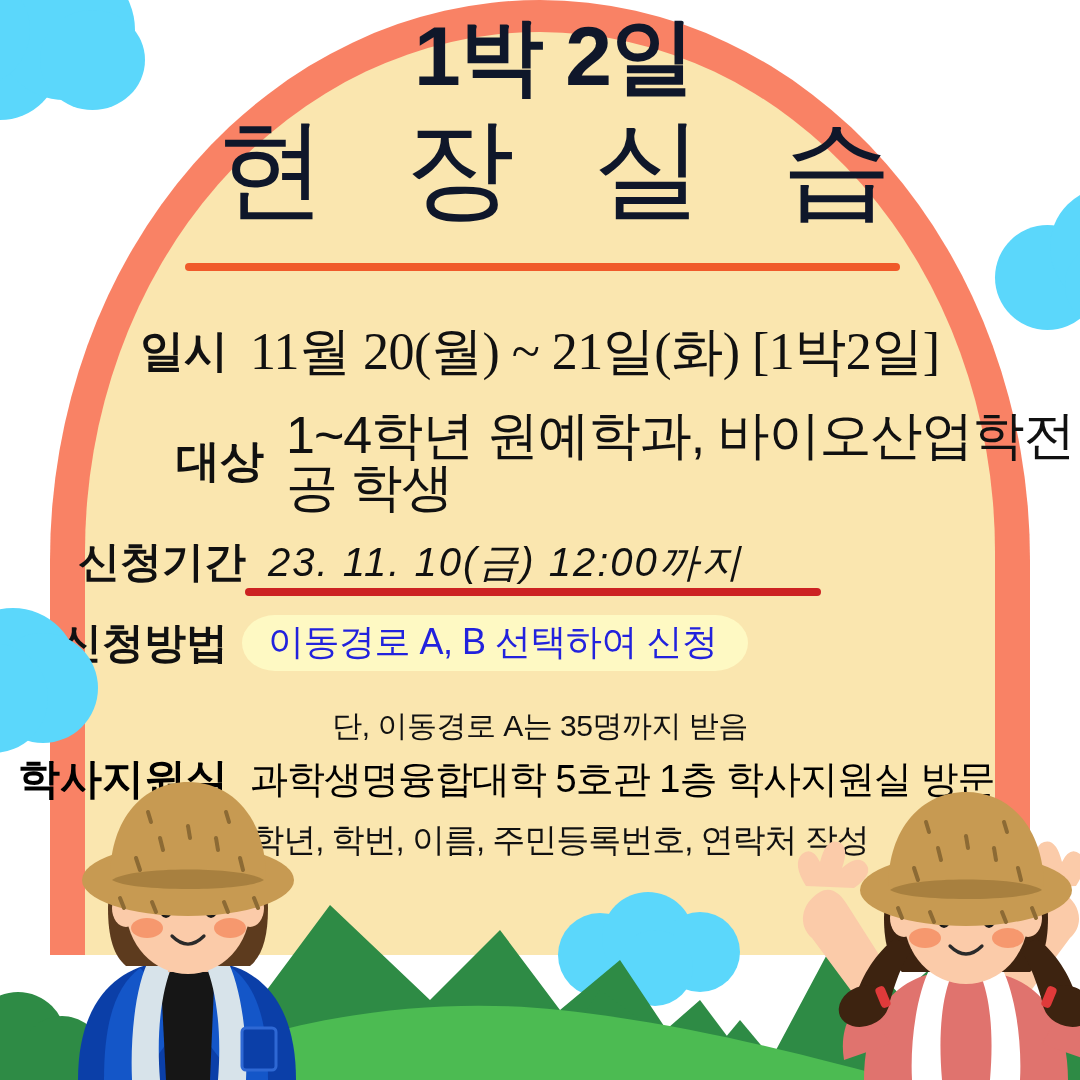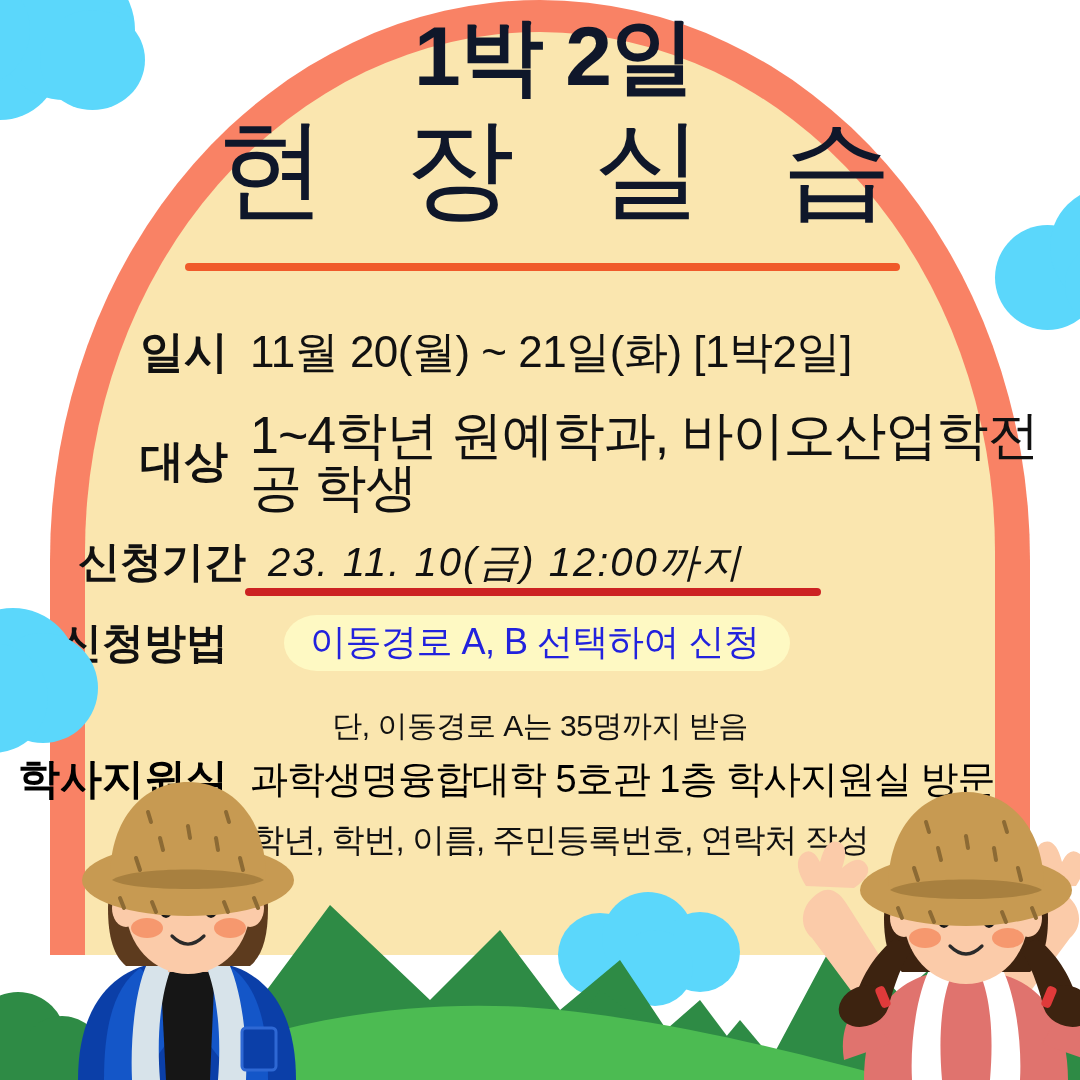--- a/index.html
+++ b/index.html
@@ -79,41 +79,41 @@
     flex:0 0 228px;
     line-height:1;
   }
   .val{
     padding-left:22px;
     line-height:1;
     position:relative;
   }
 
   
-  #row-date{height:112px;align-items:center;}
+  #row-date{height:112px;align-items:center;font-family:Liberation Serif, serif;}
   #row-date .lbl{font-size:44px;}
-  #row-date .val{font-size:44px;letter-spacing:-0.5px;}
-
-  
-  #row-target{height:106px;align-items:center;}
+  #row-date .val{font-size:52px;letter-spacing:-0.5px;}
+
+  
+  #row-target{height:106px;align-items:center;margin-left:36px;}
   #row-target .lbl{font-size:44px;}
   #row-target .val{font-size:52px;letter-spacing:-1px;}
 
   
   #row-period{height:96px;align-items:center;padding-left:18px;}
   #row-period .lbl{font-size:42px;}
   #row-period .val{font-size:40px;font-style:italic;letter-spacing:2px;}
   .red-underline{
     position:absolute;left:245px;top:588px;
     width:576px;height:8px;border-radius:4px;
     background:#CC2222;z-index:7;
   }
 
   
-  #row-method{height:66px;align-items:center;gap:42px;}
+  #row-method{height:66px;align-items:center;}
   #row-method .lbl{font-size:42px;}
   #row-method .val{font-size:0px;padding-left:14px;}
   .hl-pill{
     display:inline-block;
     background:#fef9c3;
     border-radius:40px/34px;
     padding:9px 30px 11px 26px;
     font-size:36px;
     color:#2222DD;
     letter-spacing:-0.5px;

